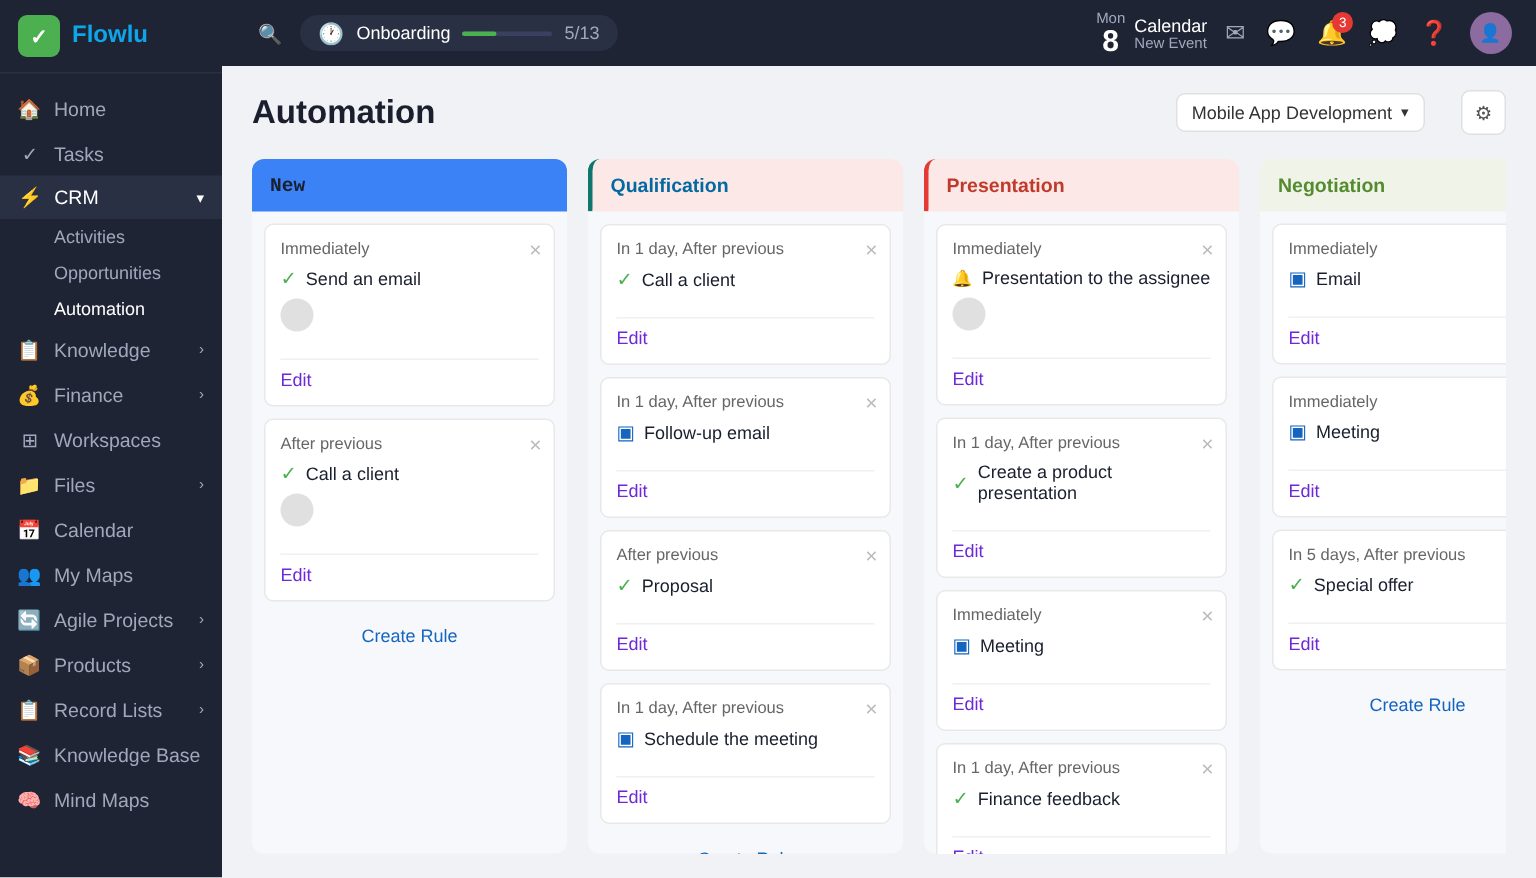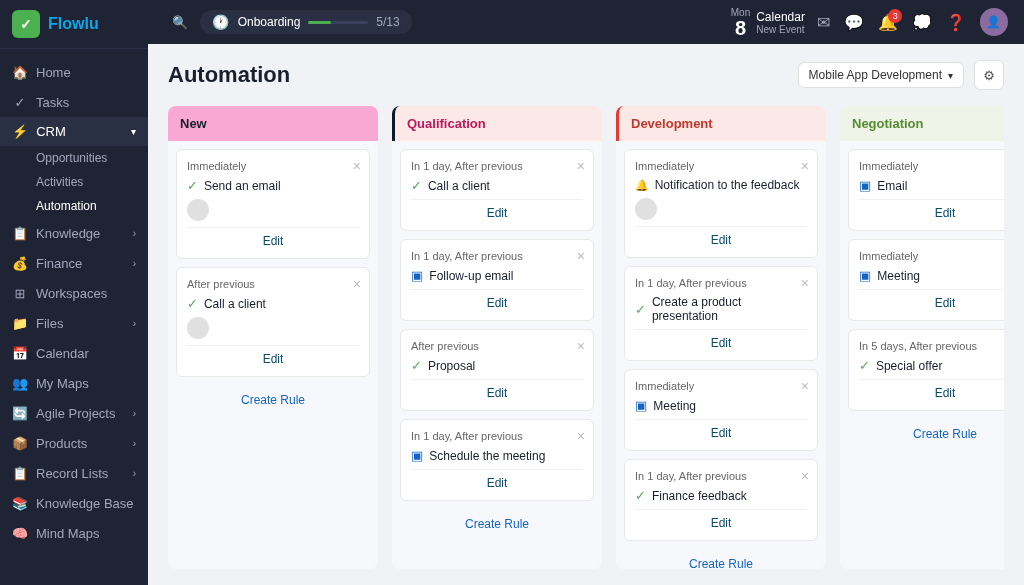--- a/index.html
+++ b/index.html
@@ -38,44 +38,44 @@
     .cal-sub { color: #a0a8bc; font-size: 10px; }
     .topbar-icons { display: flex; gap: 14px; align-items: center; }
     .topbar-icon { color: #a0a8bc; cursor: pointer; font-size: 16px; position: relative; }
     .notif-badge { position: absolute; top: -4px; right: -4px; background: #e53935; color: white; border-radius: 50%; width: 14px; height: 14px; font-size: 9px; display: flex; align-items: center; justify-content: center; }
     .topbar-avatar { width: 28px; height: 28px; border-radius: 50%; background: #5c6bc0; overflow: hidden; cursor: pointer; }
 
     
     .content { flex: 1; overflow: hidden; display: flex; flex-direction: column; padding: 16px 20px; }
     .page-header { display: flex; align-items: center; justify-content: space-between; margin-bottom: 16px; }
     .page-title { font-size: 22px; font-weight: 600; color: #1a1f2e; }
-    .header-right { display: flex; align-items: center; gap: 10px; }
+    .header-right { display: flex; align-items: center; gap: 24px; }
     .project-selector { display: flex; align-items: center; gap: 6px; background: white; border: 1px solid #e0e0e0; border-radius: 6px; padding: 5px 10px; cursor: pointer; font-size: 12px; color: #333; }
     .settings-btn { width: 30px; height: 30px; border: 1px solid #e0e0e0; border-radius: 6px; background: white; display: flex; align-items: center; justify-content: center; cursor: pointer; color: #555; }
 
     
     .kanban { display: flex; gap: 14px; overflow-x: auto; flex: 1; }
     .kanban-col { min-width: 210px; width: 210px; background: #f7f8fb; border-radius: 8px; display: flex; flex-direction: column; max-height: 100%; flex-shrink: 0; }
     .col-header { padding: 10px 12px; font-weight: 600; font-size: 13px; border-radius: 8px 8px 0 0; display: flex; align-items: center; }
-    .col-header.new { background: #f9a8d4; color: #1a1f2e; }
-    .col-header.qualification { background: #fce8e6; color: #be185d; border-left: 3px solid #0f172a; text-align: right; }
+    .col-header.new { background: #3b82f6; color: #1a1f2e; font-family: Liberation Mono, monospace; }
+    .col-header.qualification { background: #fce8e6; color: #0369a1; border-left: 3px solid #0f766e; text-align: right; }
     .col-header.presentation { background: #fce8e6; color: #c0392b; border-left: 3px solid #e53935; }
     .col-header.negotiation { background: #f0f4e8; color: #558b2f; }
     .col-body { flex: 1; overflow-y: auto; padding: 8px; display: flex; flex-direction: column; gap: 8px; }
 
     
     .card { background: white; border-radius: 6px; border: 1px solid #e8e8e8; padding: 10px; position: relative; }
     .card-close { position: absolute; top: 8px; right: 8px; color: #bbb; cursor: pointer; font-size: 14px; }
     .card-timing { font-size: 11px; color: #666; margin-bottom: 6px; font-weight: 400; }
     .card-title { display: flex; align-items: center; gap: 6px; font-size: 12px; font-weight: 500; color: #1a1f2e; margin-bottom: 6px; }
     .card-icon { font-size: 13px; }
     .card-icon.check { color: #4caf50; }
     .card-icon.email { color: #1565c0; }
     .card-avatar { width: 22px; height: 22px; background: #e0e0e0; border-radius: 50%; margin-top: 4px; }
-    .card-edit { font-size: 12px; color: #0c4a6e; cursor: pointer; text-align: center; padding-top: 6px; border-top: 1px solid #f0f0f0; margin-top: 6px; }
+    .card-edit { font-size: 12px; color: #6d28d9; cursor: pointer; padding-top: 6px; border-top: 1px solid #f0f0f0; margin-top: 18px; }
     .create-rule { text-align: center; padding: 8px; color: #1565c0; font-size: 12px; cursor: pointer; font-weight: 500; }
 
     
     ::-webkit-scrollbar { width: 4px; height: 4px; }
     ::-webkit-scrollbar-track { background: transparent; }
     ::-webkit-scrollbar-thumb { background: #ccc; border-radius: 2px; }
   </style>
 </head>
 <body>
 
@@ -93,24 +93,24 @@
       <span class="icon">✓</span>
       <span>Tasks</span>
     </div>
     <div class="sidebar-crm-header">
       <span class="crm-icon">⚡</span>
       <span>CRM</span>
       <span class="arrow" style="margin-left:auto;font-size:10px;">▾</span>
     </div>
     <div class="sidebar-section">
       <div class="sidebar-item">
+        <span>Activities</span>
+      </div>
+      <div class="sidebar-item">
         <span>Opportunities</span>
-      </div>
-      <div class="sidebar-item">
-        <span>Activities</span>
       </div>
       <div class="sidebar-item active-sub" style="color:#fff;">
         <span>Automation</span>
       </div>
     </div>
     <div class="sidebar-item">
       <span class="icon">📋</span>
       <span>Knowledge</span>
       <span class="arrow">›</span>
     </div>
@@ -291,30 +291,30 @@
             </div>
             <div class="card-edit">Edit</div>
           </div>
 
           <div class="create-rule">Create Rule</div>
         </div>
       </div>
 
       <div class="kanban-col">
         <div class="col-header presentation">
-          <span>Development</span>
+          <span>Presentation</span>
         </div>
         <div class="col-body">
 
           <div class="card">
             <span class="card-close">×</span>
             <div class="card-timing">Immediately</div>
             <div class="card-title">
               <span class="card-icon" style="font-size:11px;">🔔</span>
-              <span>Notification to the feedback</span>
+              <span>Presentation to the assignee</span>
             </div>
             <div class="card-avatar"></div>
             <div class="card-edit">Edit</div>
           </div>
 
           <div class="card">
             <span class="card-close">×</span>
             <div class="card-timing">In 1 day, After previous</div>
             <div class="card-title">
               <span class="card-icon check">✓</span>

